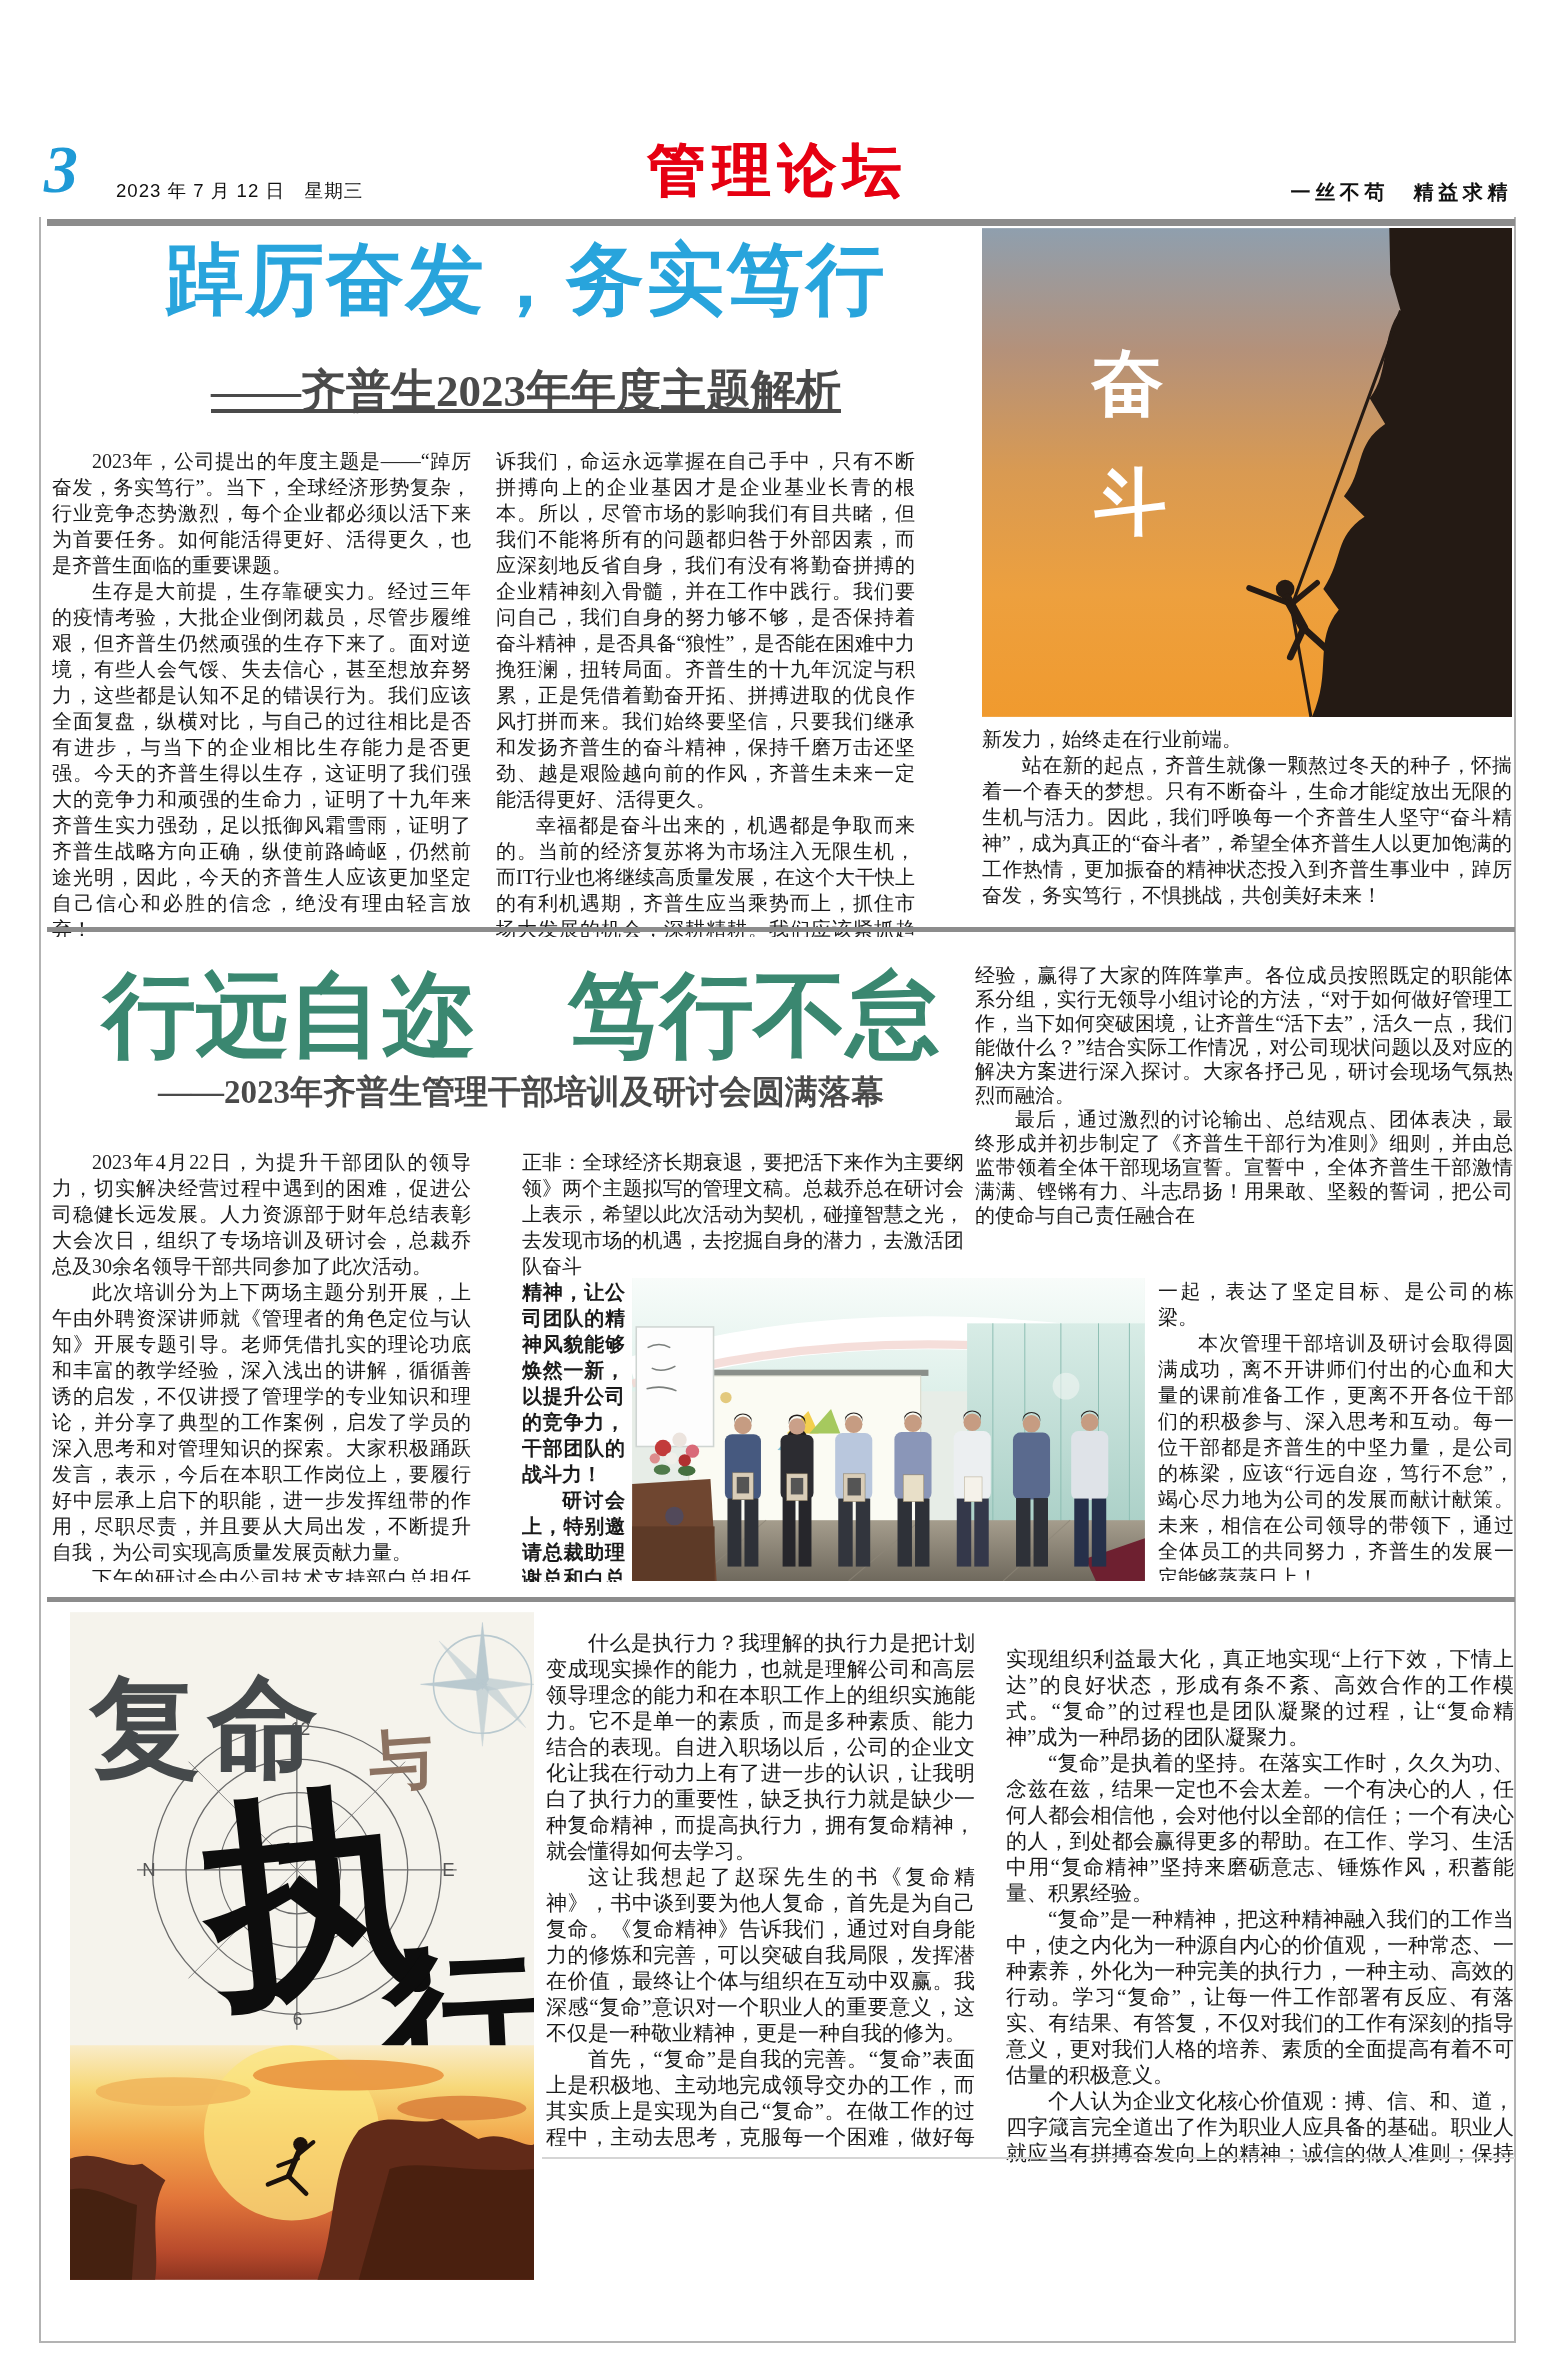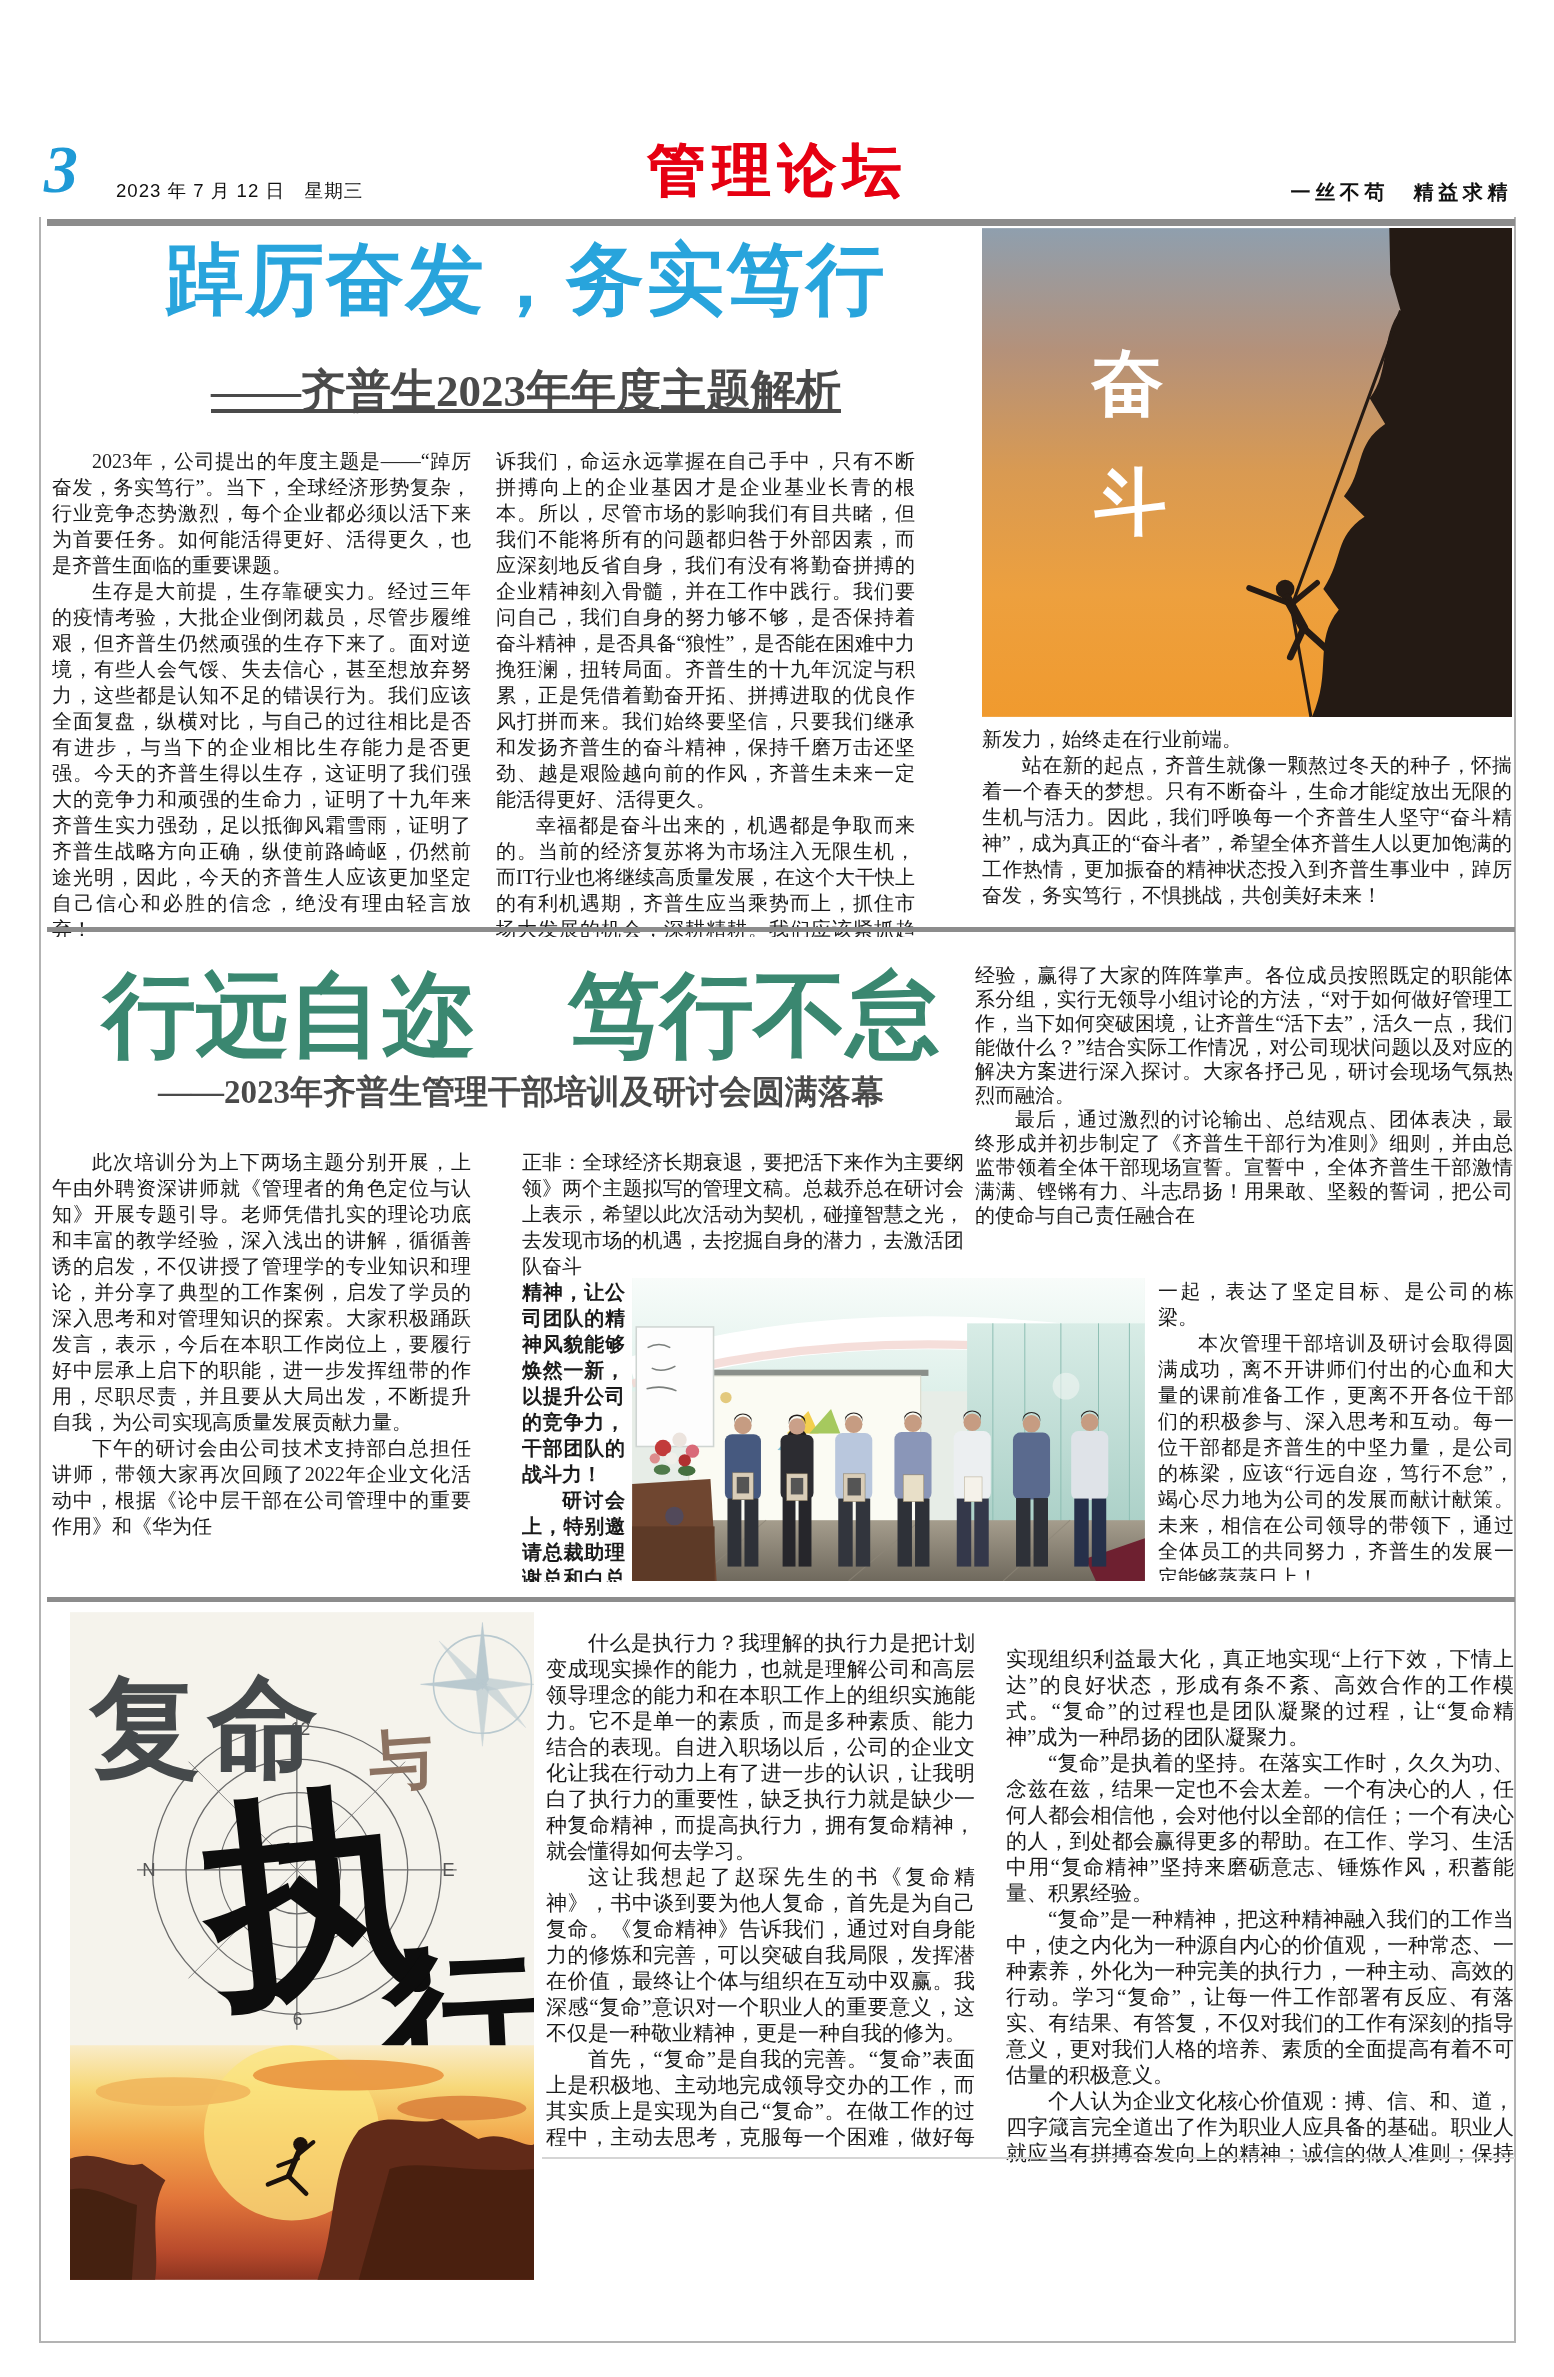--- a/index.html
+++ b/index.html
@@ -115,20 +115,21 @@
   <div class="rule" style="left:47px;top:927px;width:1468px;height:5.2px;"></div>
 
   <div class="abs a2-title">行远自迩　笃行不怠</div>
   <div class="abs a2-subtitle">——2023年齐普生管理干部培训及研讨会圆满落幕</div>
 
   <div class="abs body-col fs-a2r col-a2-r1">
       <p class="cont">经验，赢得了大家的阵阵掌声。各位成员按照既定的职能体系分组，实行无领导小组讨论的方法，“对于如何做好管理工作，当下如何突破困境，让齐普生“活下去”，活久一点，我们能做什么？”结合实际工作情况，对公司现状问题以及对应的解决方案进行深入探讨。大家各抒己见，研讨会现场气氛热烈而融洽。</p>
       <p>最后，通过激烈的讨论输出、总结观点、团体表决，最终形成并初步制定了《齐普生干部行为准则》细则，并由总监带领着全体干部现场宣誓。宣誓中，全体齐普生干部激情满满、铿锵有力、斗志昂扬！用果敢、坚毅的誓词，把公司的使命与自己责任融合在</p>
     </div>
   <div class="abs body-col fs-a12 col-a2-1">
+      <p>2023年4月22日，为提升干部团队的领导力，切实解决经营过程中遇到的困难，促进公司稳健长远发展。人力资源部于财年总结表彰大会次日，组织了专场培训及研讨会，总裁乔总及30余名领导干部共同参加了此次活动。</p>
       <p>此次培训分为上下两场主题分别开展，上午由外聘资深讲师就《管理者的角色定位与认知》开展专题引导。老师凭借扎实的理论功底和丰富的教学经验，深入浅出的讲解，循循善诱的启发，不仅讲授了管理学的专业知识和理论，并分享了典型的工作案例，启发了学员的深入思考和对管理知识的探索。大家积极踊跃发言，表示，今后在本职工作岗位上，要履行好中层承上启下的职能，进一步发挥纽带的作用，尽职尽责，并且要从大局出发，不断提升自我，为公司实现高质量发展贡献力量。</p>
       <p>下午的研讨会由公司技术支持部白总担任讲师，带领大家再次回顾了2022年企业文化活动中，根据《论中层干部在公司管理中的重要作用》和《华为任</p>
     </div>
   <div class="abs body-col fs-a12 col-a2-2a">
       <p class="cont">正非：全球经济长期衰退，要把活下来作为主要纲领》两个主题拟写的管理文稿。总裁乔总在研讨会上表示，希望以此次活动为契机，碰撞智慧之光，去发现市场的机遇，去挖掘自身的潜力，去激活团队奋斗</p>
     </div>
   <div class="abs body-col fs-a12 col-a2-2b">
       <p class="cont">精神，让公司团队的精神风貌能够焕然一新，以提升公司的竞争力，干部团队的战斗力！</p>
       <p>研讨会上，特别邀请总裁助理谢总和白总分别分享了各自的管理</p>
     </div>

